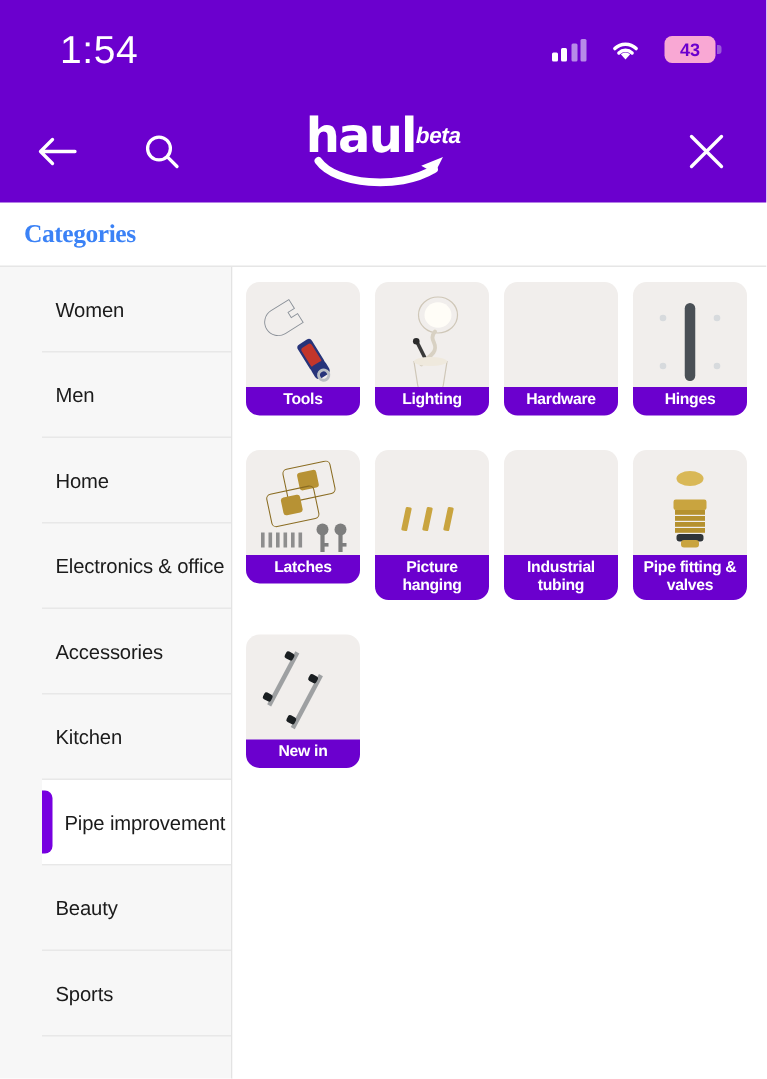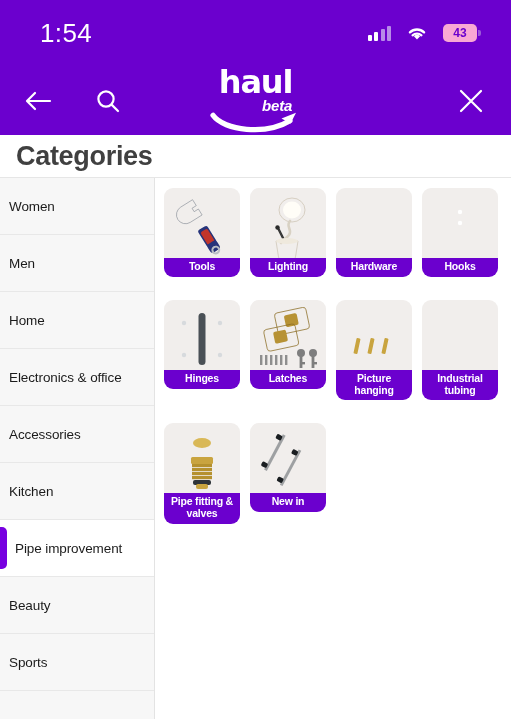--- a/index.html
+++ b/index.html
@@ -44,50 +44,50 @@
   }
   .nav-left{ display:flex; align-items:center; gap:26px; padding-left:16px; }
   .icon-btn{
     width:44px; height:44px; display:flex; align-items:center; justify-content:center;
     cursor:pointer; background:none; border:none;
   }
   .brand{
     position:absolute; left:50%; top:50%; transform:translate(-50%,-50%);
     display:flex; flex-direction:column; align-items:center;
   }
-  .brand-row{ display:flex; align-items:flex-end;flex-direction:column; }
+  .brand-row{ display:flex; align-items:center; }
   .brand-word{
     color:#fff; font-size:32px; font-weight:700; line-height:.95;
     letter-spacing:-1.2px; font-family:"DejaVu Sans", sans-serif;
   }
   .brand-beta{
     color:#fff; font-size:15px; font-style:italic; font-weight:600;
     line-height:1; margin-top:1px; letter-spacing:-.2px;
   }
   .smile{ margin-top:-3px; }
   .nav-right{ margin-left:auto; padding-right:18px; }
 
   
   .cat-header{
     height:43px; background:#fff; display:flex; align-items:center;
     padding-left:16px; border-bottom:1px solid #E6E6E6; position:relative; z-index:1;
   }
-  .cat-header h1{ font-size:27px; font-weight:700; color:#404040; letter-spacing:-.3px; }
+  .cat-header h1{ font-size:17px; font-weight:700; color:#3b82f6; letter-spacing:-.3px;font-family:Liberation Serif, serif; }
 
   
   .content{ display:flex; height:611px; }
 
   
   .sidebar{
     width:155px; background:#F7F7F7; border-right:1px solid #E3E3E3;
     overflow:hidden; flex:0 0 155px;
   }
   .side-item{
     height:57px; display:flex; align-items:center; position:relative;
-    padding-left:9px; border-bottom:1px solid #E8E8E8; cursor:pointer;
+    padding-left:9px; border-bottom:1px solid #E8E8E8; cursor:pointer;margin-left:28px;
   }
   .side-item span{ font-size:13.5px; color:#1B1B1B; letter-spacing:-.1px; }
   .side-item.active{ background:#fff; border-bottom-color:#E8E8E8; }
   .side-item.active span{ padding-left:6px; }
   .side-item.active:before{
     content:""; position:absolute; left:0; top:7px; bottom:7px; width:7px;
     background:#7700E0; border-radius:0 5px 5px 0;
   }
 
   
@@ -258,33 +258,20 @@
       <g transform="rotate(-20 33 31)">
         <rect x="8" y="12" width="36" height="8" rx="4" fill="url(#brass)"></rect>
         <rect x="23" y="19" width="7" height="9" rx="2" fill="url(#brass)"></rect>
         <rect x="20" y="34" width="36" height="8" rx="4" fill="url(#brass)"></rect>
         <rect x="35" y="41" width="7" height="9" rx="2" fill="url(#brass)"></rect>
       </g>
               </svg>
             </div>
             <div class="tile-label">
               <span>Hardware</span>
-            </div>
-          </div>
-          <div class="tile">
-            <div class="tile-img">
-              <svg width="64" height="58" viewBox="0 0 64 58">
-      <path d="M32 4 c7 0 10 5 10 11 v10 c0 5 3 8 8 8 v-6 l6 9 -6 9 v-6 c-11 0 -15 -6 -15 -13
-               v4 c0 7 -4 13 -15 13 v6 l-6 -9 6 -9 v6 c5 0 8 -3 8 -8 v-10 c0 -6 3 -11 4 -11 z" fill="url(#darkm)"></path>
-      <ellipse cx="32" cy="13" rx="2.2" ry="2.2" fill="#fff"></ellipse>
-      <ellipse cx="32" cy="24" rx="2.2" ry="2.2" fill="#fff"></ellipse>
-              </svg>
-            </div>
-            <div class="tile-label">
-              <span>Hooks</span>
             </div>
           </div>
           <div class="tile">
             <div class="tile-img">
               <svg width="60" height="56" viewBox="0 0 60 56">
       <rect x="5" y="3" width="22" height="50" rx="4" fill="url(#darkm)"></rect>
       <rect x="33" y="3" width="22" height="50" rx="4" fill="url(#darkm)"></rect>
       <rect x="26.5" y="2" width="7" height="52" rx="3.5" fill="#4A5056"></rect>
       <circle cx="12" cy="12" r="2.2" fill="#D7DADD"></circle>
                 <circle cx="12" cy="44" r="2.2" fill="#D7DADD"></circle>

